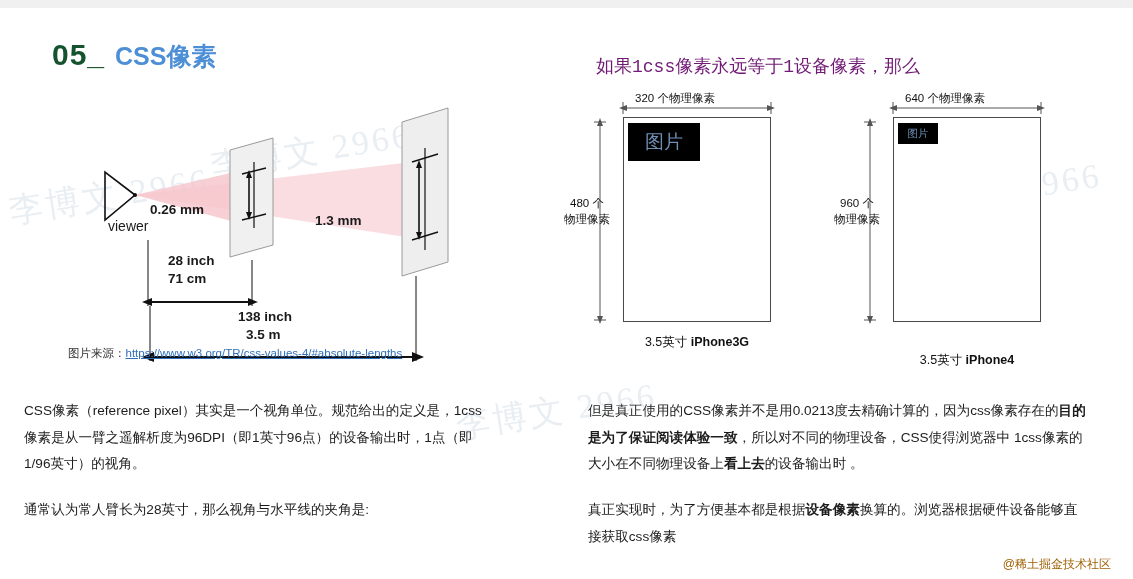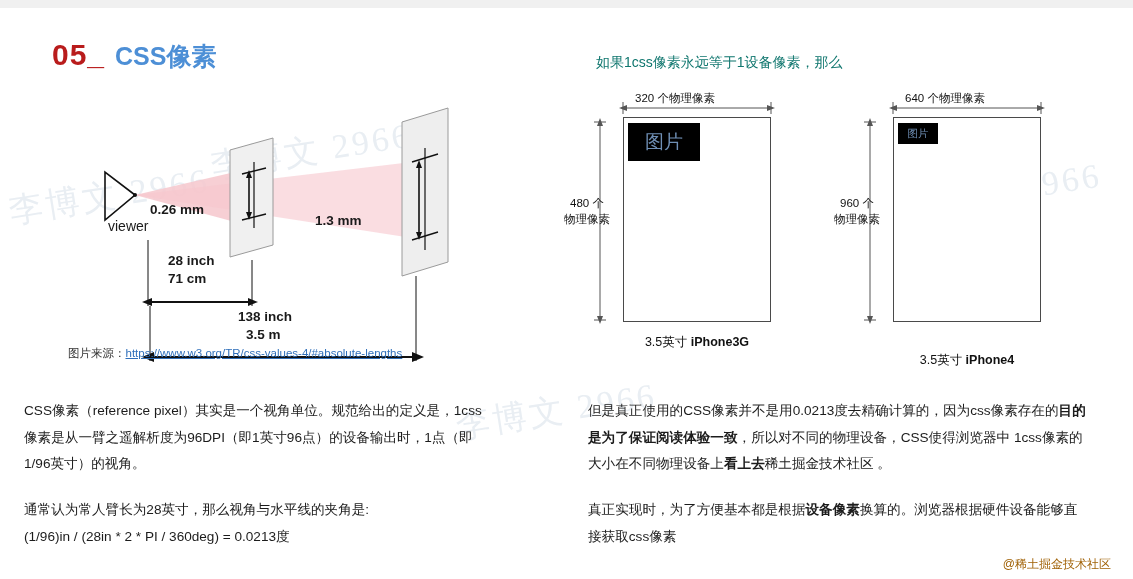--- a/index.html
+++ b/index.html
@@ -48,21 +48,21 @@
   .title-wrap {
     position: absolute;
     left: 52px; top: 30px;
     display: flex;
     align-items: baseline;
     gap: 10px;
   }
   .title-num {
     font-size: 30px;
     font-weight: bold;
-    color: #b91c1c;
+    color: #14532d;
     letter-spacing: 1px;
   }
   .title-txt {
     font-size: 25px;
     font-weight: bold;
     color: #4d8fd6;
   }
 
   
   .diagram {
@@ -84,23 +84,24 @@
     font-size: 11.5px;
     color: #333;
     white-space: nowrap;
   }
   .src a { color: #2f6fba; text-decoration: underline; }
 
   
   .right-head {
     position: absolute;
     left: 596px; top: 46px;
-    font-size: 14px;
-    color: #0f766e;
-    white-space: nowrap;
+    font-size: 18px;
+    color: #701a75;
+    white-space: nowrap;
+    font-family: Liberation Mono, monospace;
   }
   .phone-block { position: absolute; }
   .phone-cap {
     position: absolute;
     font-size: 12.5px;
     color: #111;
     white-space: nowrap;
     text-align: center;
   }
   .phone-cap b { font-weight: bold; }
@@ -266,25 +267,24 @@
     <div class="imgbox small" style="left:53px; top:33px; width:40px; height:21px;">图片</div>
     <div class="phone-cap" style="left:48px; top:244px; width:148px;margin-top:18px;">
       <span>3.5英寸 </span><b>iPhone4</b>
     </div>
   </div>
 
   <div class="para" style="left:24px; top:390px; width:466px;">CSS像素（reference pixel）其实是一个视角单位。规范给出的定义是，1css像素是从一臂之遥解析度为96DPI（即1英寸96点）的设备输出时，1点（即1/96英寸）的视角。</div>
 
   <div class="para" style="left:24px; top:489px; width:466px;">
     <div>通常认为常人臂长为28英寸，那么视角与水平线的夹角是:</div>
-    <div class="mono">(1/96)in / (28in * 2 * PI / 360deg) = 0.0213度</div>
   </div>
 
   <div class="para" style="left:588px; top:390px; width:500px;">
-    <span>但是真正使用的CSS像素并不是用0.0213度去精确计算的，因为css像素存在的</span><b>目的是为了保证阅读体验一致</b><span>，所以对不同的物理设备，CSS使得浏览器中 1css像素的大小在不同物理设备上</span><b>看上去</b><span>稀土掘金技术社区 。</span>
+    <span>但是真正使用的CSS像素并不是用0.0213度去精确计算的，因为css像素存在的</span><b>目的是为了保证阅读体验一致</b><span>，所以对不同的物理设备，CSS使得浏览器中 1css像素的大小在不同物理设备上</span><b>看上去</b><span>的设备输出时 。</span>
   </div>
 
   <div class="para" style="left:588px; top:489px; width:500px;">
     <span>真正实现时，为了方便基本都是根据</span><b>设备像素</b><span>换算的。浏览器根据硬件设备能够直接获取css像素</span>
   </div>
 
   <div class="footer">@稀土掘金技术社区</div>
 
 </div>
 

